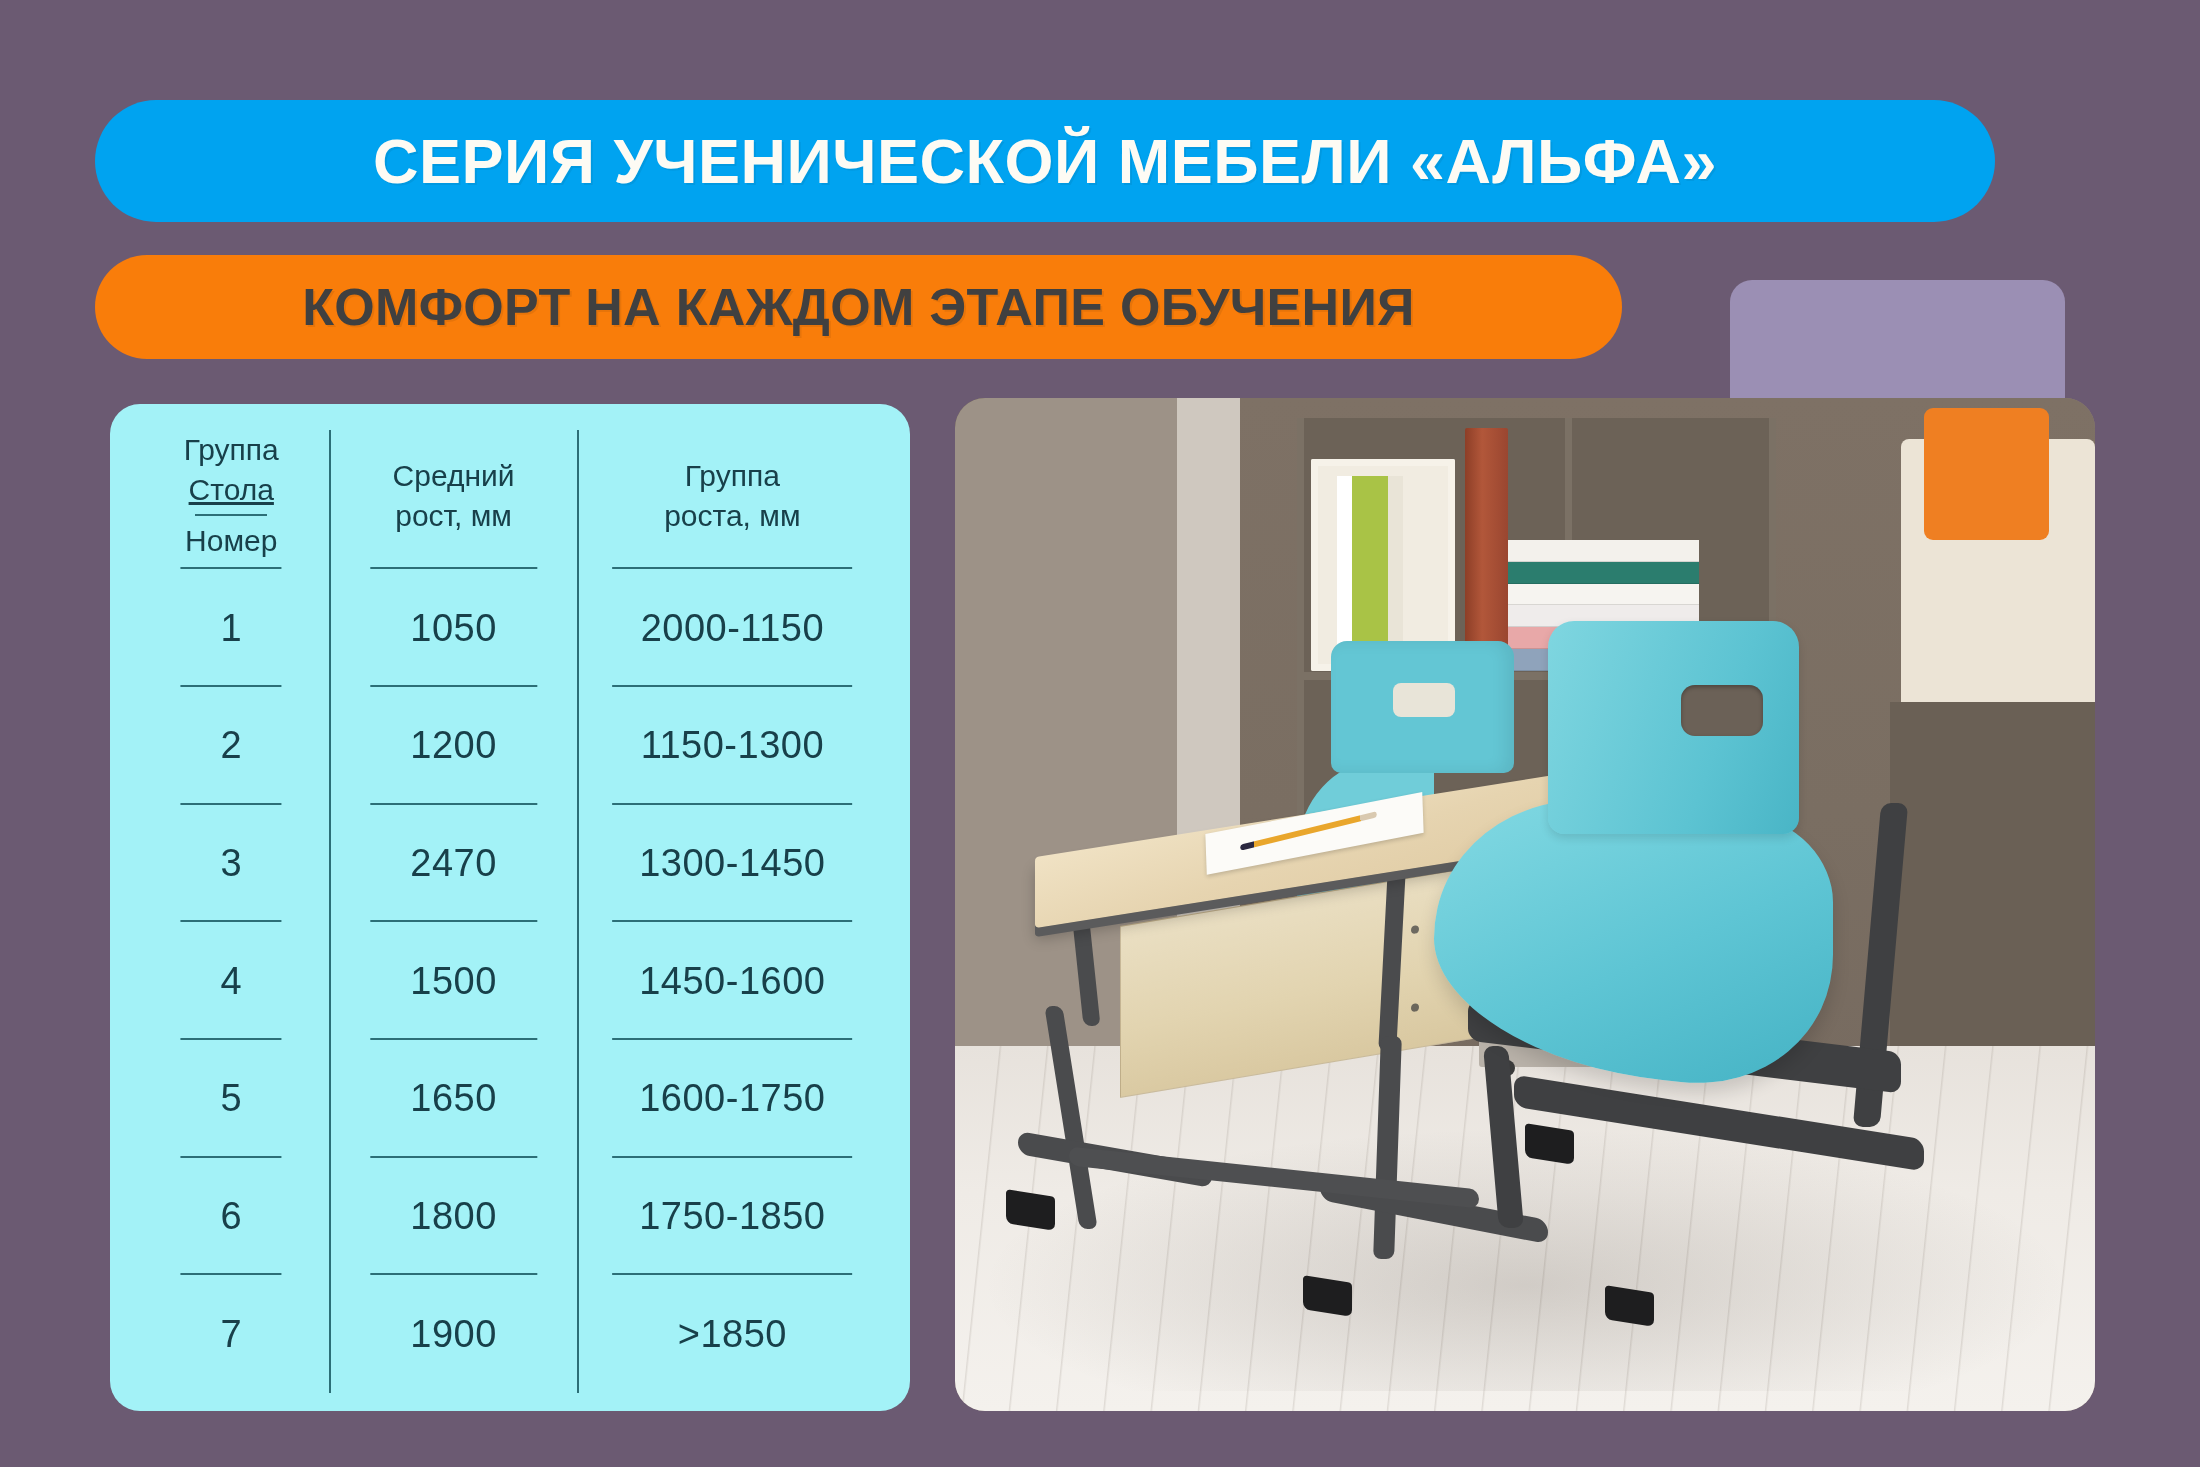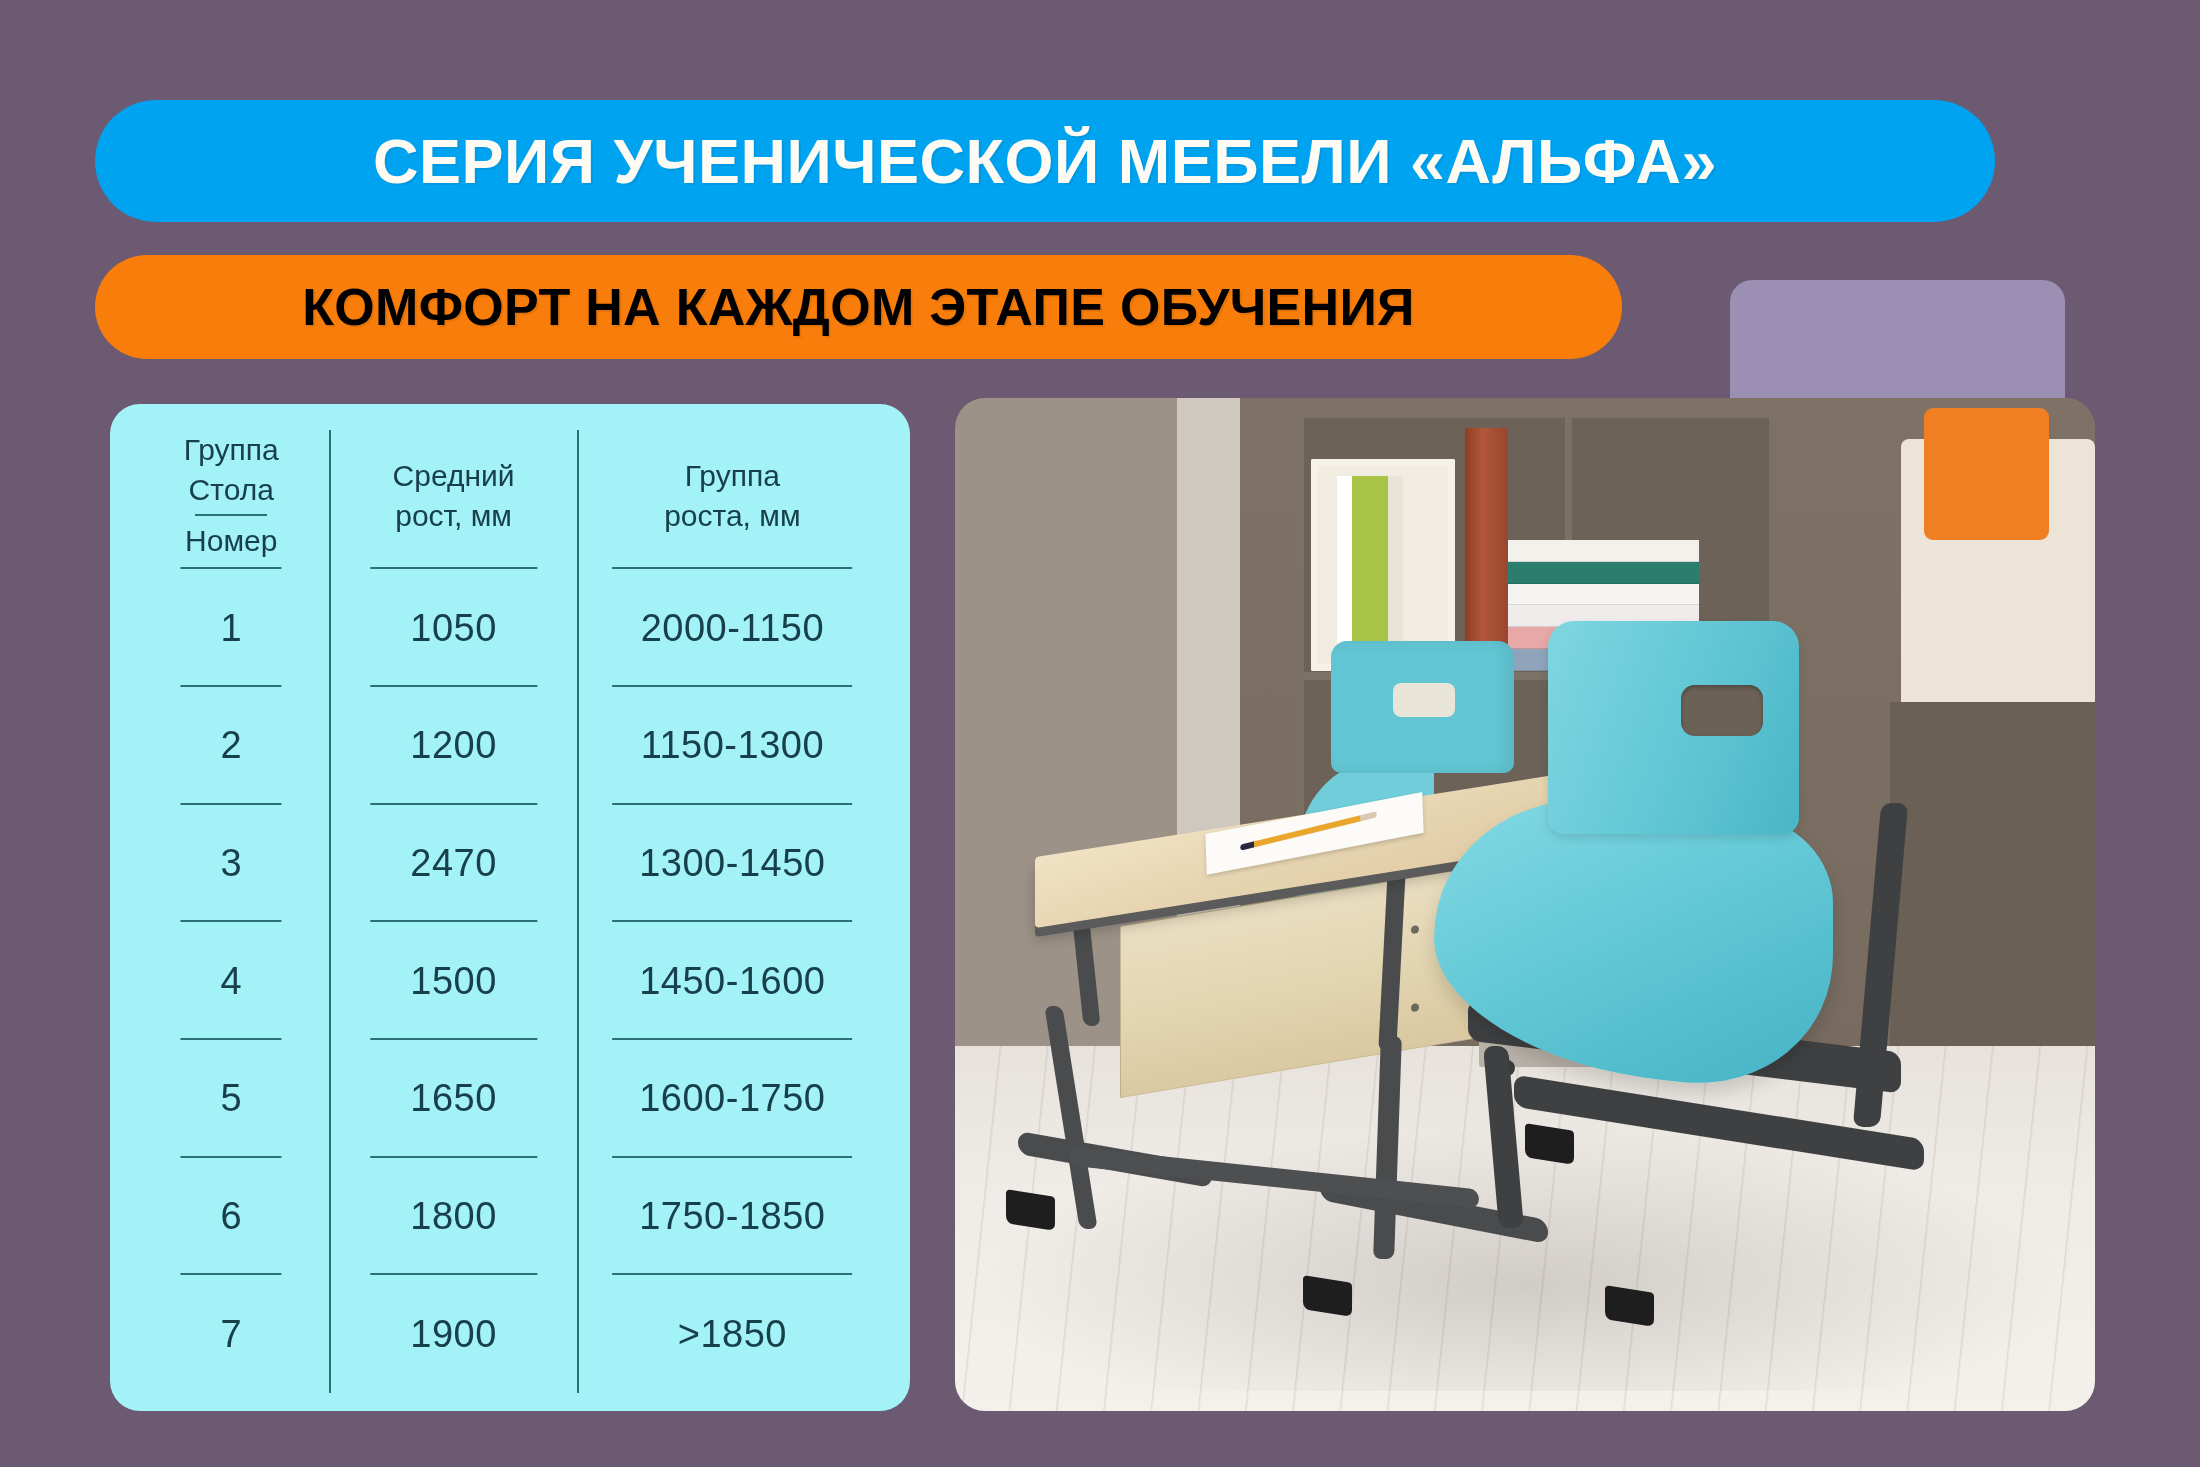--- a/index.html
+++ b/index.html
@@ -43,21 +43,21 @@
   .sub-banner{
     position:absolute;
     left:95px; top:255px;
     width:1527px; height:104px;
     background:#f97d0a;
     border-radius:52px;
     display:flex; align-items:center; justify-content:center;
     z-index:5;
   }
   .sub-banner .txt{
-    color:#000000;
+    color:#404040;
     font-size:52px;
     font-weight:bold;
     letter-spacing:0.3px;
     white-space:nowrap;
     text-shadow:2px 2px 0 rgba(0,0,0,0.07);
   }
 
   
   .table-card{
     position:absolute;
@@ -110,21 +110,21 @@
   }
   td.rc1::after{width:52%;}
   td.rc2::after{width:68%;}
   td.rc3::after{width:78%;}
   th.rc1::after{width:52%;}
   th.rc2::after{width:68%;}
   th.rc3::after{width:78%;}
 
   
   .frac{display:inline-block; line-height:1.3;}
-  .frac .num{display:block;}
+  .frac .num{display:block;text-decoration:underline;}
   .frac .bar{
     display:block;
     height:2px;
     background:#2c6f77;
     margin:5px auto 5px auto;
     width:72px;
   }
   .frac .den{display:block;}
 
   

